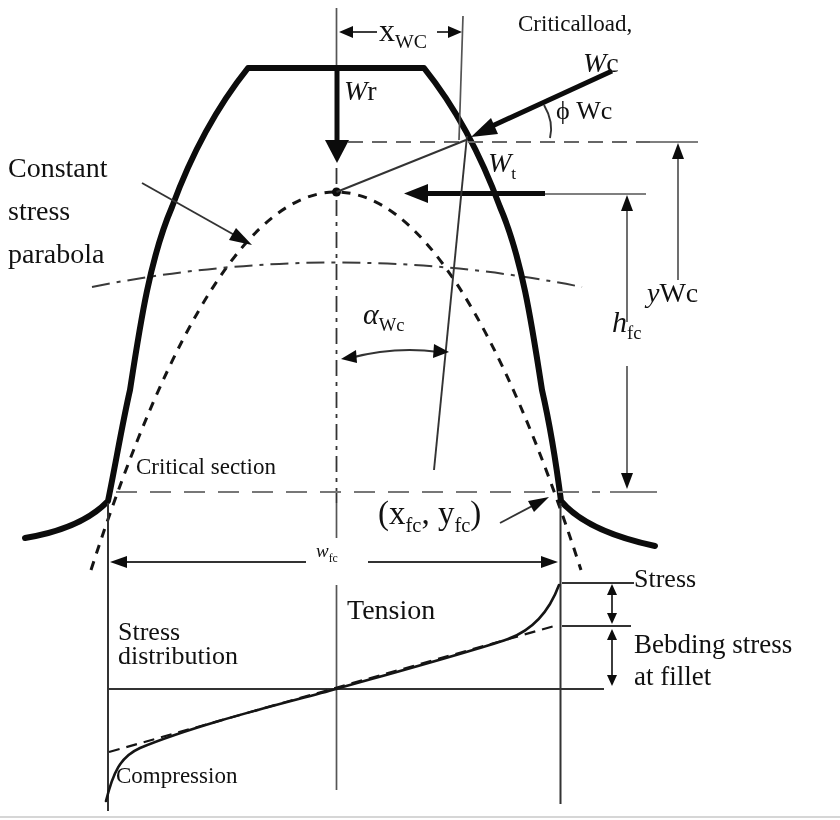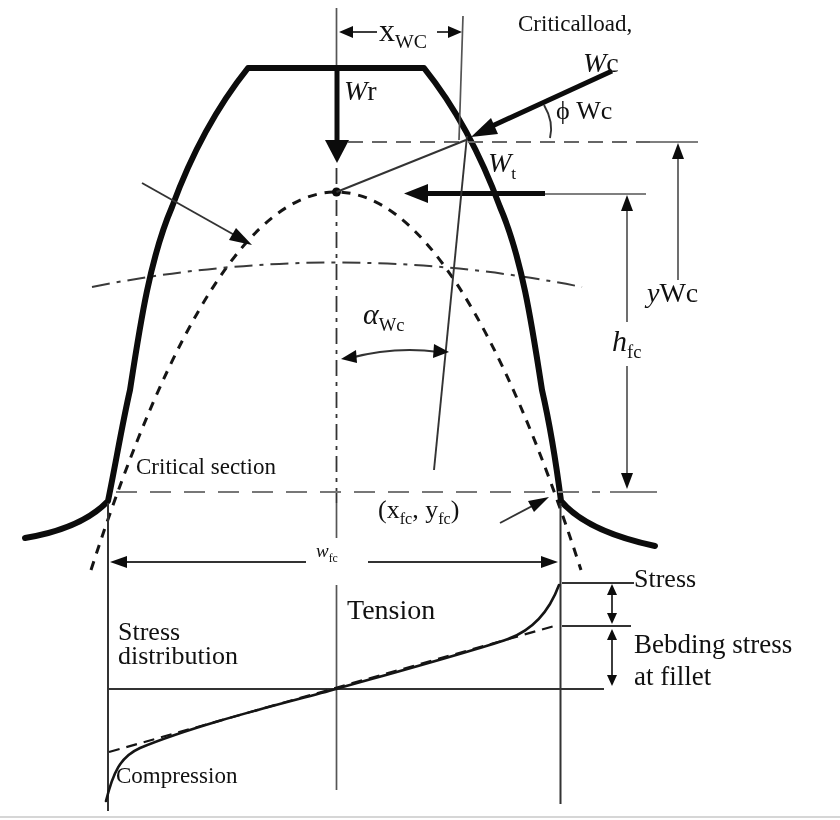--- a/index.html
+++ b/index.html
@@ -178,38 +178,43 @@
 
   <div class="lbl" style="left:556px;top:97px;font-size:26px;">
     <span>ϕ</span>
     <span>Wc</span>
   </div>
 
   <div class="lbl" style="left:488px;top:148px;font-size:28px;">
     <span class="it">W</span><sub>t</sub>
   </div>
 
+  <div class="lbl multiline" style="left:8px;top:146px;font-size:28px;line-height:43px;width:150px;">
+    <div>Constant</div>
+    <div>stress</div>
+    <div>parabola</div>
+  </div>
 
   <div class="lbl" style="left:647px;top:278px;font-size:28px;">
     <span class="it">y</span><span>Wc</span>
   </div>
 
-  <div class="lbl" style="left:612px;top:325px;font-size:30px;text-align:center;">
+  <div class="lbl" style="left:612px;top:306px;font-size:30px;text-align:center;">
     <span class="it">h</span><sub>fc</sub>
   </div>
 
   <div class="lbl" style="left:363px;top:298px;font-size:30px;">
     <span class="it">α</span><sub>Wc</sub>
   </div>
 
   <div class="lbl" style="left:136px;top:455px;">
     <span>Critical section</span>
   </div>
 
-  <div class="lbl" style="left:378px;top:496px;font-size:26px;">
+  <div class="lbl" style="left:378px;top:496px;font-size:33px;">
     <span>(x</span><sub>fc</sub><span>, y</span><sub>fc</sub><span>)</span>
   </div>
 
   <div class="lbl" style="left:316px;top:541px;font-size:19px;">
     <span class="it">w</span><sub>fc</sub>
   </div>
 
   <div class="lbl" style="left:347px;top:595px;font-size:28px;">
     <span>Tension</span>
   </div>

